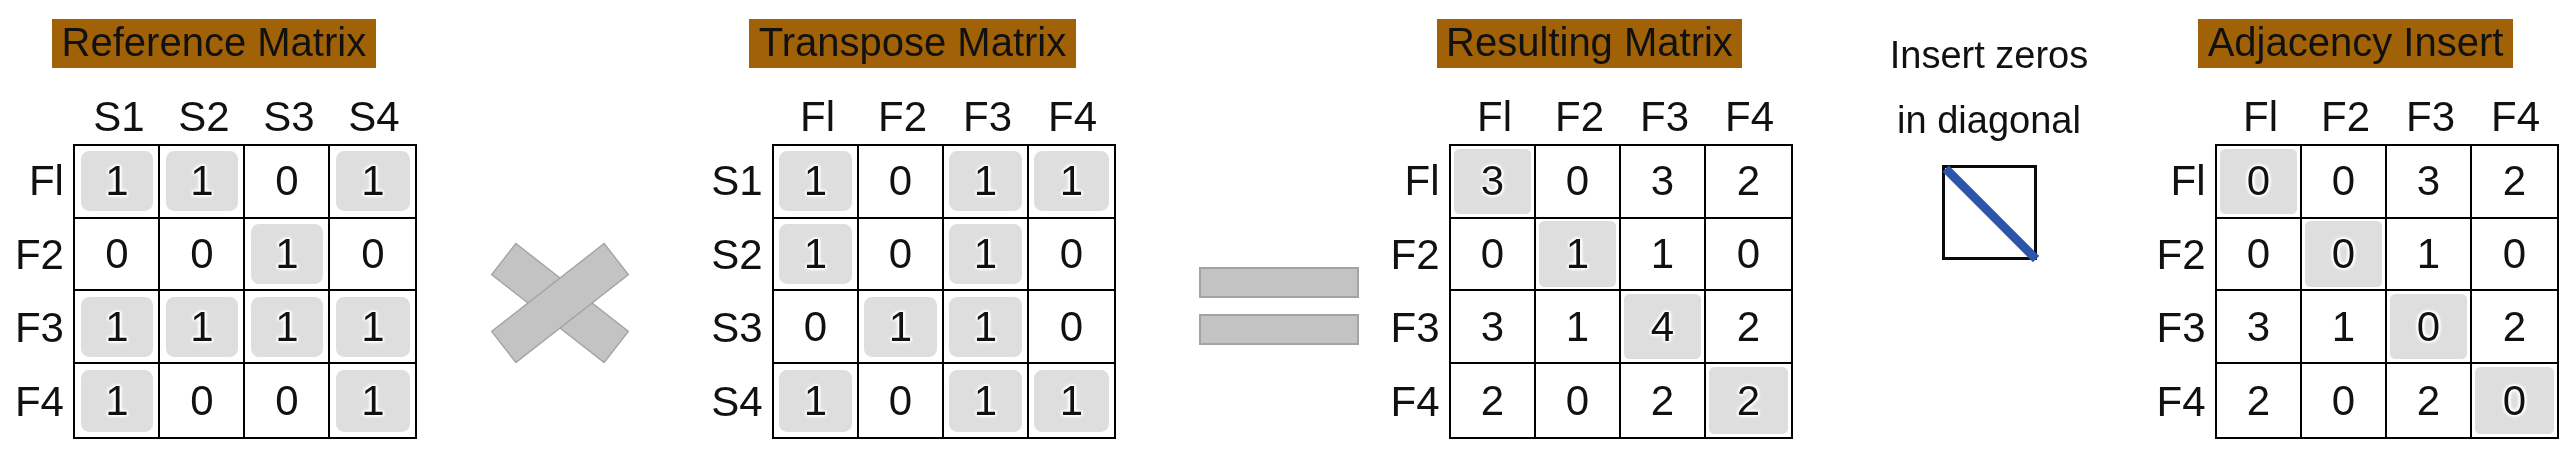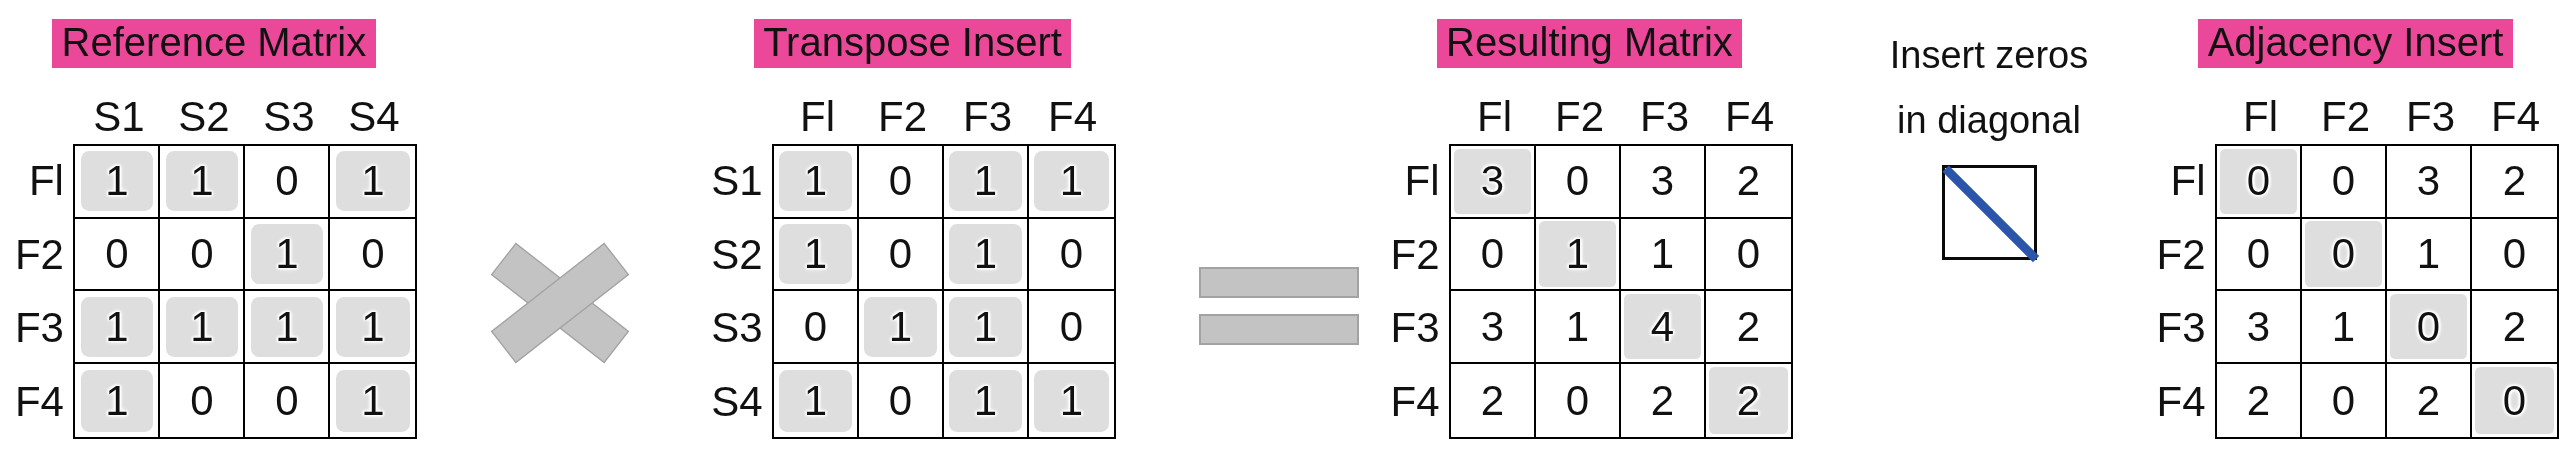--- a/index.html
+++ b/index.html
@@ -8,21 +8,21 @@
     width:2576px;height:461px;
     background:#ffffff;
     font-family:"Liberation Sans", sans-serif;
     color:#111;
     overflow:hidden;
   }
   
   .mblock{position:absolute;top:15px;width:417px;}
   .mtitle{height:54px;line-height:54px;text-align:center;white-space:nowrap;}
   .mtitle .hl{
-    background:#ec4899;
+    background:#a16207;
     font-size:40px;
     padding:1.4px 9.5px 4.1px 9.5px;
   }
   .headers{margin:24.5px 0 5.4px 71px;display:flex;height:45px;}
   .hdr{width:85px;text-align:center;font-size:42px;line-height:45px;}
   .mbody{display:flex;}
   .rlabels{width:68px;height:295px;display:flex;flex-direction:column;}
   .rlab{
     flex:1;display:flex;align-items:center;justify-content:flex-end;
     padding-right:9.5px;font-size:42px;
@@ -155,21 +155,21 @@
     <svg width="136" height="116" viewBox="0 0 200 170" aria-hidden="true">
       <g fill="#c3c3c3" stroke="#a3a3a3" stroke-width="2">
         <rect x="-5" y="56" width="210" height="58" transform="rotate(38 100 85)"></rect>
         <rect x="-5" y="56" width="210" height="58" transform="rotate(-38 100 85)"></rect>
       </g>
     </svg>
   </div>
 
   <div class="mblock soft-inset" style="left:704px">
     <div class="mtitle">
-      <span class="hl">Transpose Insert</span>
+      <span class="hl">Transpose Matrix</span>
     </div>
     <div class="headers">
         <div class="hdr">Fl</div>
         <div class="hdr">F2</div>
         <div class="hdr">F3</div>
         <div class="hdr">F4</div>
       </div>
     <div class="mbody">
       <div class="rlabels">
           <div class="rlab">S1</div>

